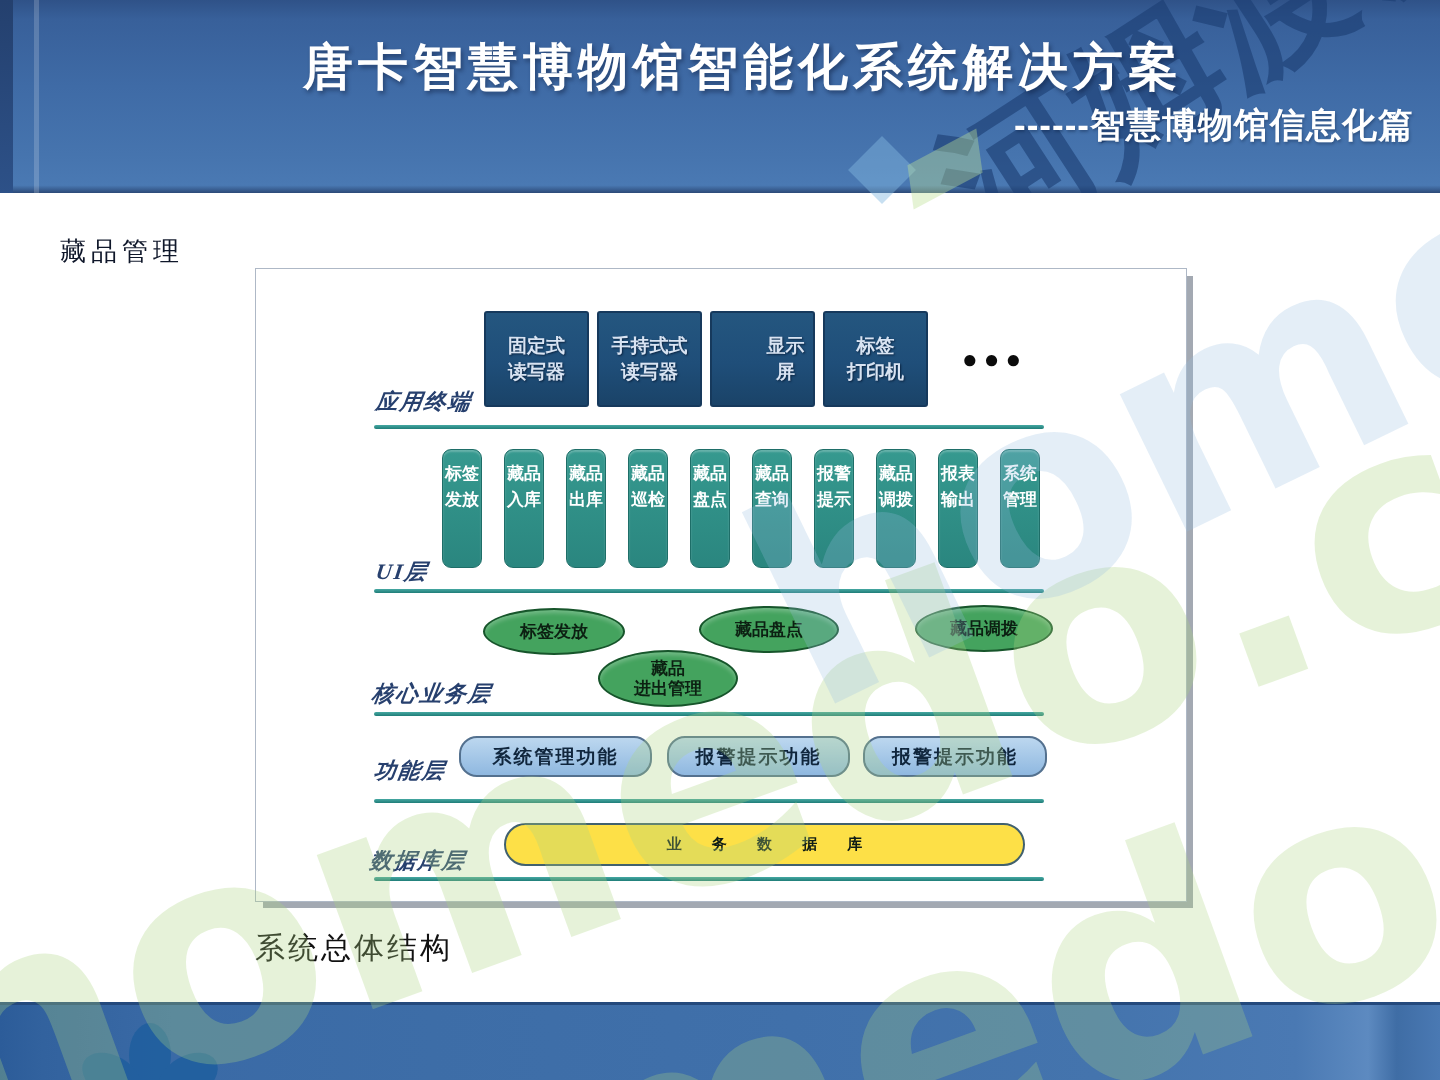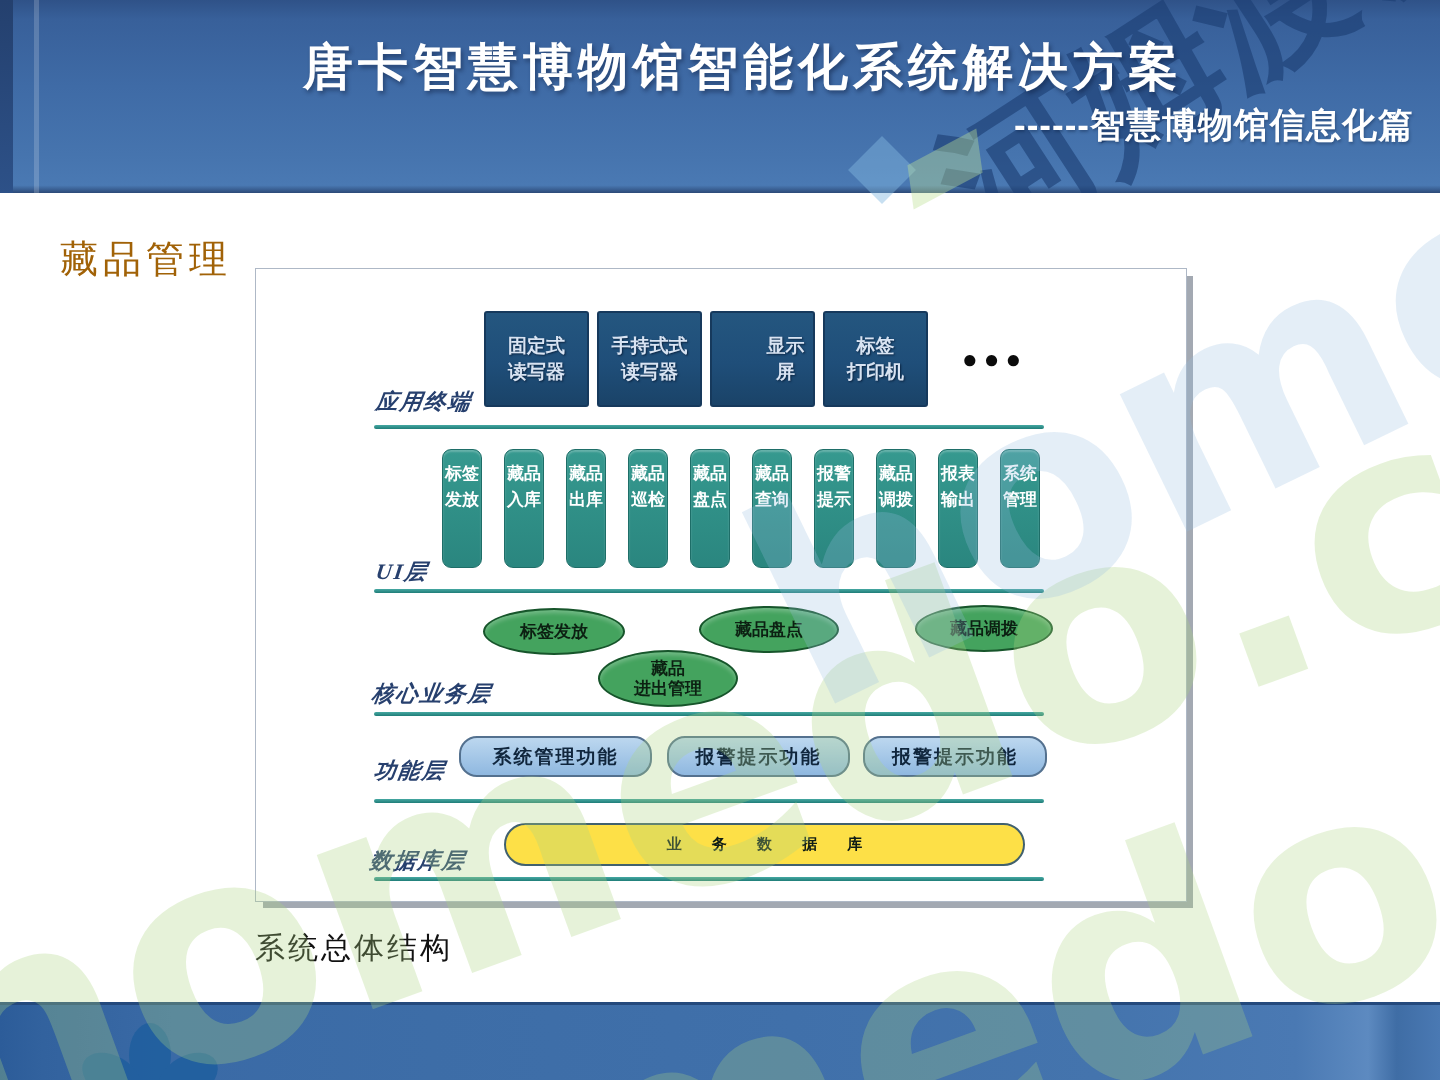--- a/index.html
+++ b/index.html
@@ -28,22 +28,22 @@
       transform-origin:0 0;font-family:"DejaVu Sans",sans-serif;}
   .wm1{left:-140px;top:900px;font-size:300px;color:rgba(173,213,129,.30);transform:rotate(-20deg);}
   .wm2{left:100px;top:1160px;font-size:300px;color:rgba(173,213,129,.28);transform:rotate(-20deg);}
   .wm3{left:700px;top:480px;font-size:280px;color:rgba(150,188,223,.26);transform:rotate(-26deg);}
   .wm-diamond{position:absolute;z-index:20;left:858px;top:146px;width:48px;height:48px;
       transform:rotate(45deg);background:rgba(130,185,225,.45);pointer-events:none;}
   .wm-slash{position:absolute;z-index:20;left:906px;top:148px;width:78px;height:42px;
       transform:rotate(-28deg) skewX(-20deg);background:rgba(190,225,150,.40);pointer-events:none;}
 
   
-  .section-label{position:absolute;left:60px;top:234px;font-size:38px;letter-spacing:5px;
-      color:#a16207;font-family:"DejaVu Serif","Liberation Serif",serif;text-align:right;}
+  .section-label{position:absolute;left:60px;top:234px;font-size:26px;letter-spacing:5px;
+      color:#0f172a;font-family:"DejaVu Serif","Liberation Serif",serif;text-align:right;}
   .caption{position:absolute;left:255px;top:928px;width:930px;text-align:left;font-size:30px;
       letter-spacing:3px;color:#111;font-family:"DejaVu Serif","Liberation Serif",serif;}
 
   
   .diagram{position:absolute;left:255px;top:268px;width:930px;height:632px;background:#fff;
       border:1px solid #aeb8c6;box-shadow:7px 7px 0 -1px #a3a9b2;}
   .hline{position:absolute;left:118px;width:670px;height:4px;border-radius:2px;
       background:linear-gradient(180deg,#46a8a2,#1f7d78);}
   .l1{top:156px}.l2{top:320px}.l3{top:443px}.l4{top:530px}.l5{top:608px}
   .layer-label{position:absolute;font-size:22px;font-weight:bold;font-style:italic;

